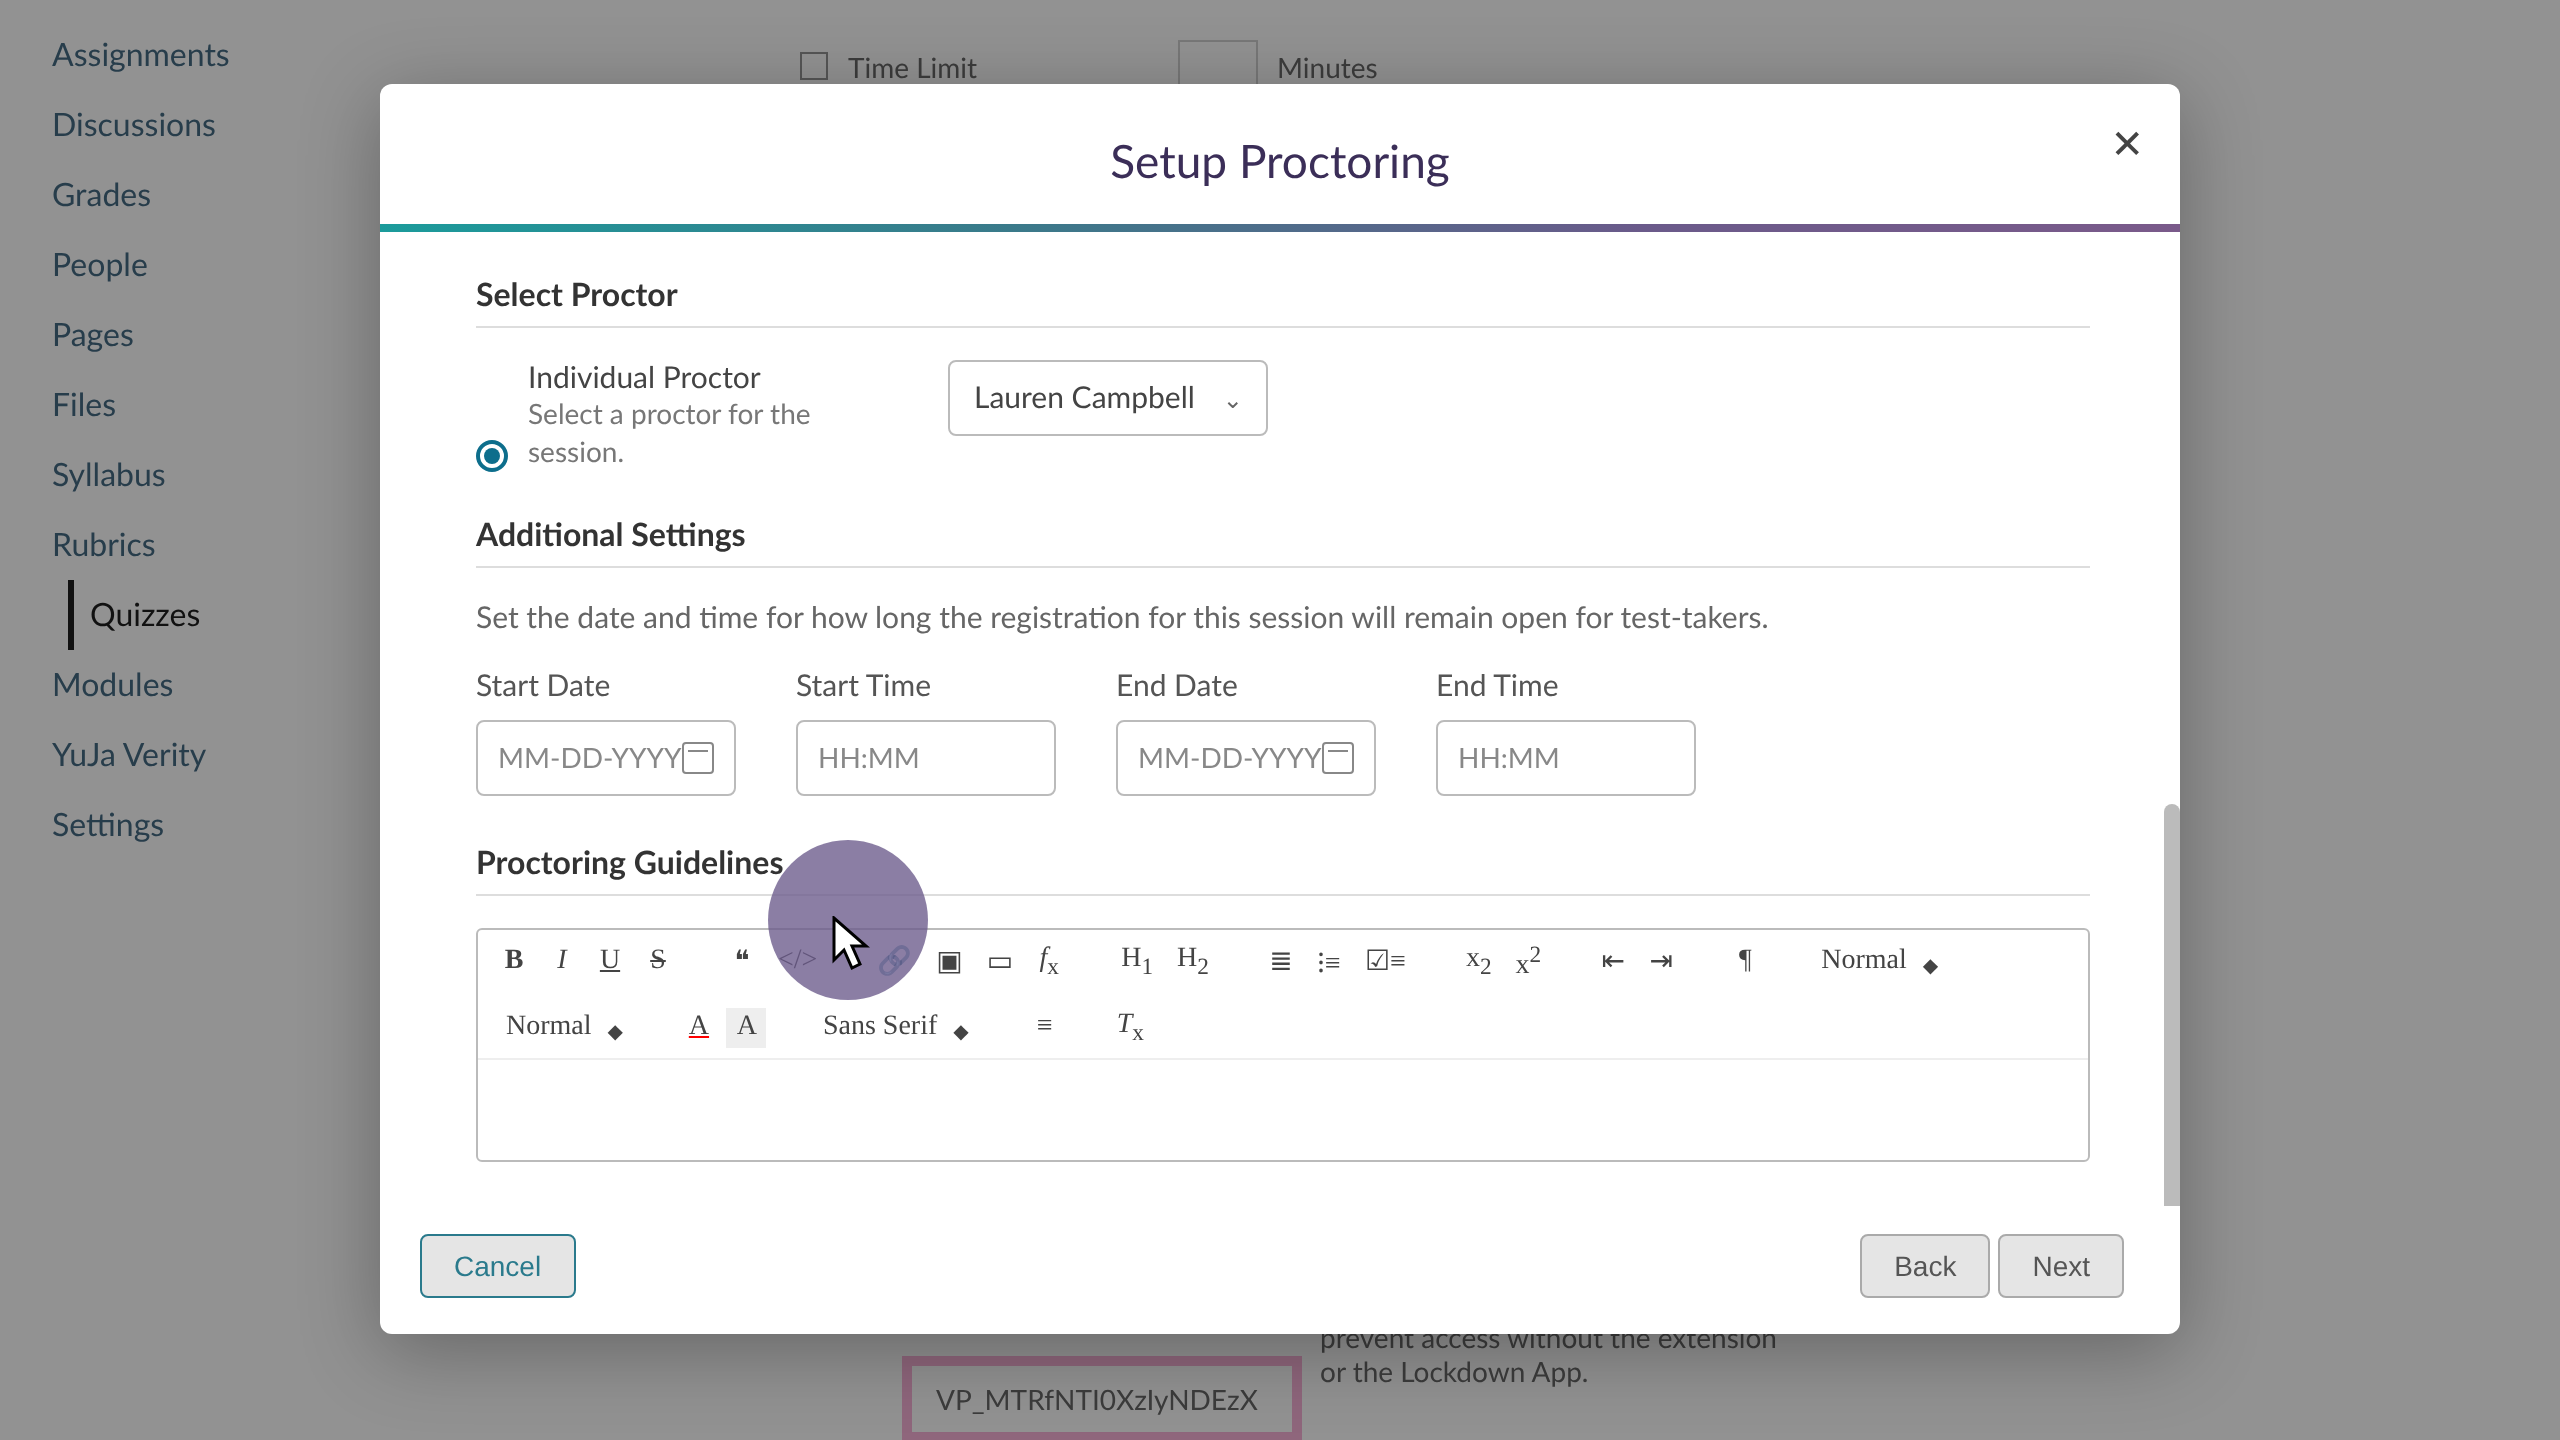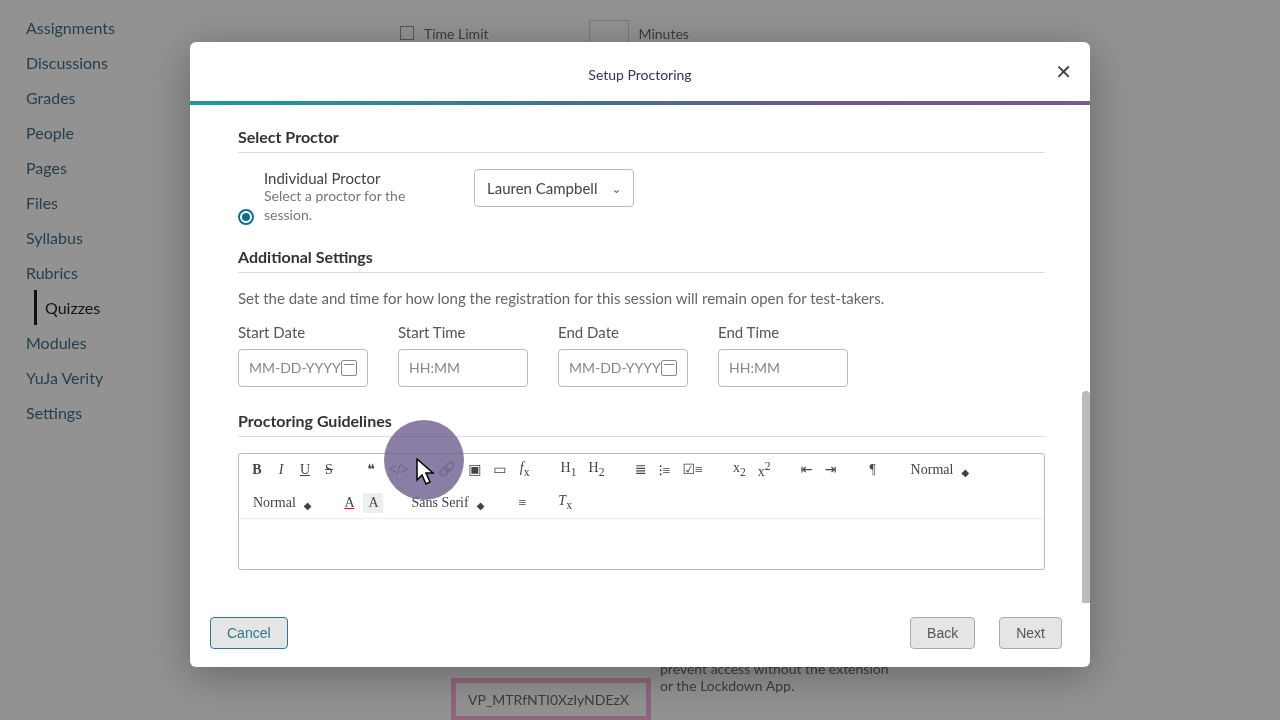--- a/index.html
+++ b/index.html
@@ -16,21 +16,21 @@
   .bg-min-box { width: 40px; height: 26px; border: 1px solid #ccc; background: #fff; margin-left: 90px; }
   .bg-lower { position: absolute; left: 420px; top: 660px; width: 500px; color: #555; font-size: 14px; }
   .bg-code { border: 5px solid #f9a8d4; padding: 8px 12px; width: 200px; display: inline-block; margin-top: 18px; background: #fff; margin-left: 31px; }
 
   
   .overlay { position: absolute; inset: 0; background: rgba(50,50,50,0.35); }
 
   
   .modal { position: absolute; left: 190px; top: 42px; width: 900px; height: 625px; background: #fff; border-radius: 6px; box-shadow: 0 8px 40px rgba(0,0,0,0.3); display: flex; flex-direction: column; }
   .modal-header { position: relative; text-align: center; padding: 24px 0 18px; }
-  .modal-title { font-size: 14px; color: #3b2e58; font-weight: 400; }
+  .modal-title { font-size: 23px; color: #3b2e58; font-weight: 400; }
   .close-icon { position: absolute; right: 18px; top: 18px; font-size: 20px; color: #444; cursor: pointer; background: none; border: none; }
   .gradient-bar { height: 4px; background: linear-gradient(90deg, #1b9b9b 0%, #3a7a8a 35%, #6a5a8a 70%, #7a5a8a 100%); }
   .modal-body { flex: 1; padding: 0 35px 0 48px; overflow: hidden; position: relative; margin-top: 0;}
   .modal-inner { padding-top: 22px; padding-right: 10px; height: 100%; }
   .section-h { font-weight: 700; font-size: 16px; color: #333; margin-bottom: 6px; }
   .section-rule { border-bottom: 1px solid #ddd; margin-bottom: 16px; }
   .radio-row { display: flex; gap: 30px; align-items: flex-start; margin-bottom: 22px; }
   .radio-opt { display: flex; gap: 10px; align-items: flex-end; }
   .radio { width: 16px; height: 16px; border: 2px solid #888; border-radius: 50%; margin-top: 2px; display: inline-flex; align-items: center; justify-content: center; flex-shrink: 0; }
   .radio.checked { border-color: #0d6e8c; }
@@ -49,21 +49,21 @@
 
   
   .rte { border: 1px solid #bbb; border-radius: 3px; background: #fff; }
   .rte-toolbar { display: flex; flex-wrap: wrap; align-items: center; padding: 4px 8px; gap: 4px; border-bottom: 1px solid #eee; font-size: 14px; color: #444; }
   .rte-btn { padding: 2px 4px; cursor: pointer; font-family: 'Times New Roman', serif; min-width: 20px; text-align: center; }
   .rte-sel { padding: 2px 6px; cursor: pointer; display: inline-flex; align-items: flex-end; gap: 8px; font-family: Liberation Serif, serif; }
   .rte-gap { width: 14px; }
   .rte-content { height: 50px; }
 
   .modal-footer { display: flex; justify-content: space-between; padding: 14px 28px 18px 20px; }
-  .footer-right { display: flex; gap: 24px; }
+  .footer-right { display: flex; gap: 4px; }
   .btn { border: 1px solid #2a7a8c; background: #e5e5e5; color: #2a7a8c; padding: 7px 16px; border-radius: 4px; font-size: 14px; cursor: pointer; }
   .btn.gray { border-color: #aaa; color: #555; }
 
   
   .cursor-spot { position: absolute; left: 384px; top: 420px; width: 80px; height: 80px; background: #6a5a8a; border-radius: 50%; opacity: 0.78; z-index: 50; }
   .cursor-arrow { position: absolute; left: 416px; top: 458px; z-index: 51; }
 
   .body-scroll { position: absolute; right: 0px; top: 286px; width: 8px; height: 270px; background: #bbb; border-radius: 4px; }
 </style>
 </head>

